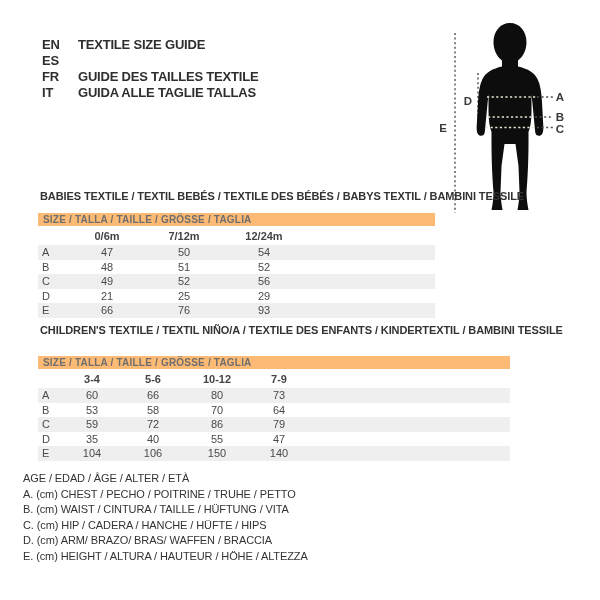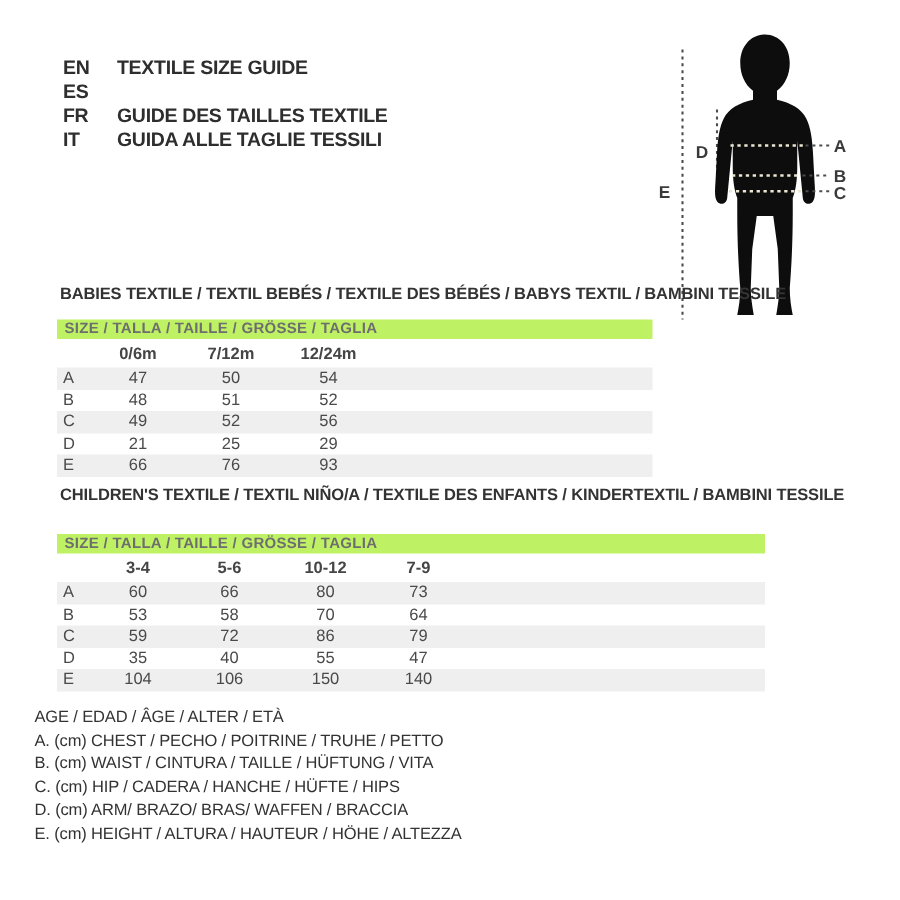--- a/index.html
+++ b/index.html
@@ -20,24 +20,24 @@
                  font-weight:bold; fill:#3a3a3a; }
   
   .sec-heading { position:absolute; left:40px; font-size:11px; font-weight:bold;
                  color:#333; letter-spacing:-0.1px; white-space:nowrap; }
   .babies-heading { top:190px; }
   .children-heading { top:324px;text-align:right; }
   
   .size-table { position:absolute; left:38px; }
   .babies-table { top:213px; width:397px; }
   .children-table { top:356px; width:472px; }
-  .tbar { height:13px; line-height:13px; background:#bef264; color:#6e6e6e;
+  .tbar { height:13px; line-height:13px; background:#fdba74; color:#6e6e6e;
           font-size:10px; font-weight:bold; padding-left:5px; letter-spacing:0.2px; }
   .trow { display:grid; align-items:center; font-size:11px; color:#4a4a4a; }
-  .babies-table .trow { grid-template-columns:24px 60px 64px 66px 1fr; }
+  .babies-table .trow { grid-template-columns:24px 60px 64px 66px 1fr;gap:15px; }
   .children-table .trow { grid-template-columns:24px 60px 62px 66px 58px 1fr; }
   .sub { height:19px; font-weight:bold; color:#454545; }
   .drow { height:14.5px; }
   .drow.alt { background:#efefef; }
   .cl { padding-left:4px; text-align:left; }
   .cc { text-align:center; }
   
   .legend { position:absolute; left:23px; top:471px; font-size:11px; font-weight:normal;
             color:#333; line-height:15.6px; letter-spacing:-0.1px; white-space:nowrap; }
 </style>
@@ -53,21 +53,21 @@
     </div>
     <div class="lang-row">
       <span class="lang-code">ES</span>
     </div>
     <div class="lang-row">
       <span class="lang-code">FR</span>
       <span class="lang-label">GUIDE DES TAILLES TEXTILE</span>
     </div>
     <div class="lang-row">
       <span class="lang-code">IT</span>
-      <span class="lang-label">GUIDA ALLE TAGLIE TESSILI</span>
+      <span class="lang-label">GUIDA ALLE TAGLIE TALLAS</span>
     </div>
   </div>
 
   <svg class="figure" width="170" height="200" viewBox="0 0 170 200">
 
     <line x1="25" y1="18" x2="25" y2="198" stroke="#4c4c4c" stroke-width="1.4" stroke-dasharray="2,2.6"></line>
 
     <line x1="48" y1="58" x2="48" y2="115" stroke="#4c4c4c" stroke-width="1.4" stroke-dasharray="2,2.6"></line>
 
     <path fill="#0d0d0d" d="

